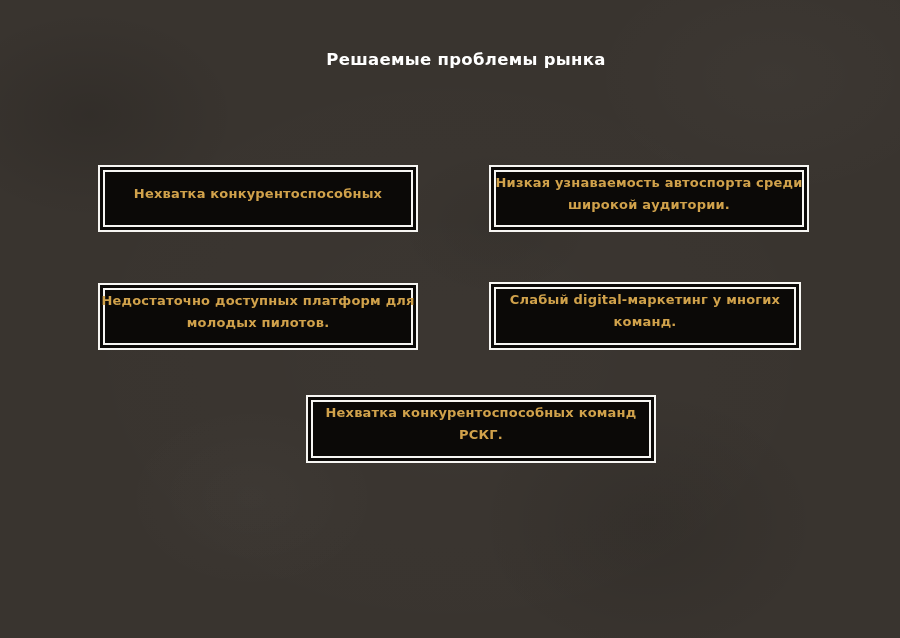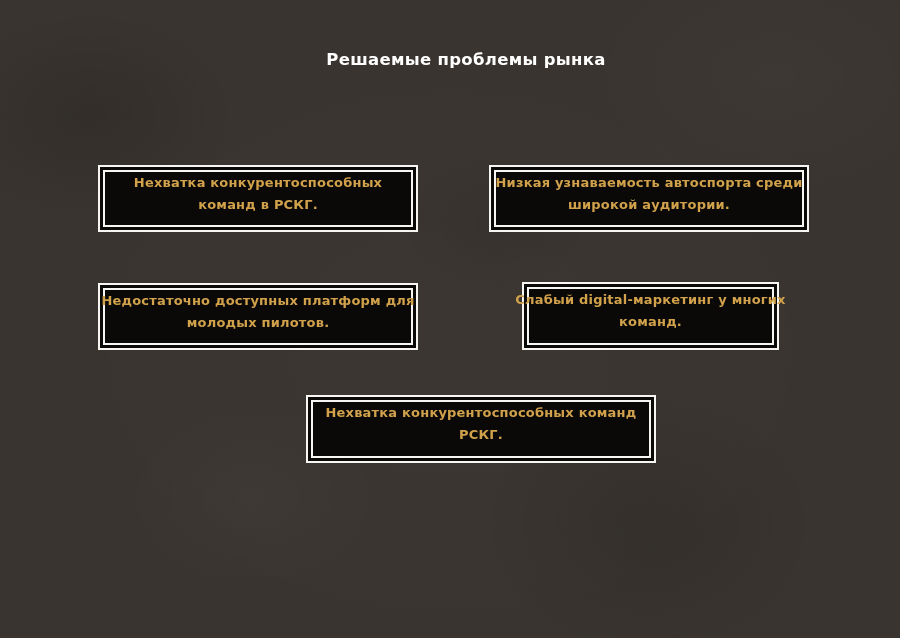--- a/index.html
+++ b/index.html
@@ -68,34 +68,33 @@
     font-size: 13px;
     font-weight: bold;
     line-height: 22px;
     letter-spacing: 0.2px;
     text-align: left;
     white-space: nowrap;
   }
   .box1 { left: 98px;  top: 165px; width: 320px; height: 67px; }
   .box2 { left: 489px; top: 165px; width: 320px; height: 67px; }
   .box3 { left: 98px;  top: 283px; width: 320px; height: 67px; }
-  .box4 { left: 489px; top: 282px; width: 257px; height: 68px; margin-left: 33px; }
+  .box4 { left: 489px; top: 282px; width: 312px; height: 68px; }
   .box5 { left: 306px; top: 395px; width: 350px; height: 68px; }
 </style>
 </head>
 <body>
 
 <div class="slide">
 
   <h1 class="title">Решаемые проблемы рынка</h1>
 
   <div class="box box1">
     <div class="box-inner">
       <div class="line">Нехватка конкурентоспособных</div>
-      <div class="line">команд в РСКГ.</div>
     </div>
   </div>
 
   <div class="box box3">
     <div class="box-inner">
       <div class="line">Недостаточно доступных платформ для</div>
       <div class="line">молодых пилотов.</div>
     </div>
   </div>
 

